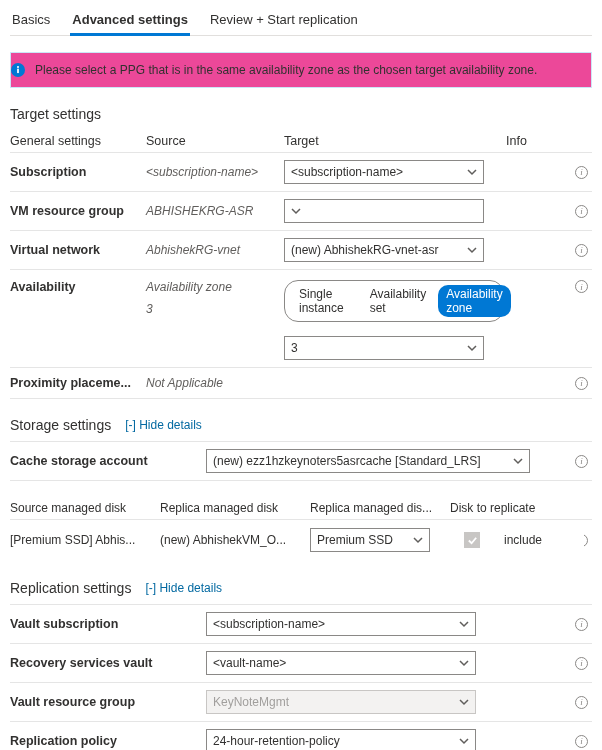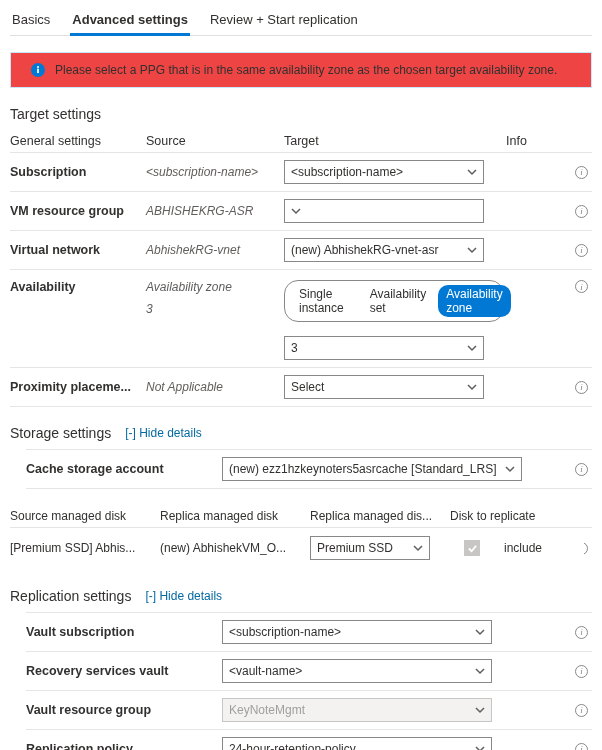--- a/index.html
+++ b/index.html
@@ -23,23 +23,23 @@
     color: #323130;
     border-bottom: 2px solid transparent;
     margin-bottom: -1px;
   }
   .tab.active {
     font-weight: 600;
     border-bottom: 3px solid #0078d4;
   }
   .info-banner {
     margin: 16px 0 18px 0;
-    background: #ef4444;
+    background: #ec4899;
     border: 1px solid #cbe6f7;
-    padding: 10px 20px;
+    padding: 10px 0;
     display: flex;
     align-items: center;
     gap: 10px;
     font-size: 12px;
   }
   .info-circle {
     width: 14px; height: 14px; flex-shrink: 0;
     fill: #0078d4;
   }
   h2.section {
@@ -79,21 +79,21 @@
   .select {
     width: 200px;
     height: 24px;
     border: 1px solid #8a8886;
     background: #fff;
     display:flex; align-items:center; justify-content:space-between;
     padding: 0 6px;
     font-size: 12px;
     cursor: pointer;
   }
-  .select.wide { width: 300px; }
+  .select.wide { width: 324px; }
   .select.mid  { width: 270px; }
   .select.small{ width: 120px; }
   .select.disabled { background:#f3f2f1; color:#a19f9d; border-color:#c8c6c4; cursor:default;}
   .chev { width:10px; height:10px; }
   .chev path { stroke:#605e5c; stroke-width:1.5; fill:none; }
   .pill-group {
     border: 1px solid #8a8886;
     border-radius: 14px;
     padding: 4px 6px;
     display:flex;
@@ -132,21 +132,21 @@
   .disk-row > div:nth-child(4){ width:120px; display:flex; align-items:center; gap:24px;}
   .disk-row .info-col { flex:1; display:flex; justify-content:flex-end; padding-right:4px;}
   .checkbox {
     width:16px; height:16px; background:#c8c6c4;
     display:inline-flex; align-items:center; justify-content:center;
   }
   .checkbox svg { width:11px; height:11px; }
   .settings-row {
     display:flex; align-items:center;
     border-top:1px solid #e5e5e5;
-    padding:7px 0; min-height:32px;margin-left:16px;
+    padding:7px 0; min-height:32px;
   }
   .settings-row .label2 { width:196px; font-weight:600; font-size:12.5px; padding-right:8px;}
   .settings-row .info-col { flex:1; display:flex; justify-content:flex-end; padding-right:4px;}
   .italic-disabled { font-style:normal; color:#a19f9d; }
   .row-last { border-bottom:1px solid #e5e5e5; }
 </style>
 </head>
 <body>
 
 <div class="tabs">
@@ -239,28 +239,20 @@
     </div>
   </div>
   <div class="info-col" style="align-items:center">
       <span class="icn-info">i</span>
     </div>
 </div>
 
 <div class="row row-last">
   <div class="label">Proximity placeme...</div>
   <div class="source">Not Applicable</div>
-  <div class="target">
-    <div class="select">
-      <span>Select</span>
-      <svg class="chev" viewBox="0 0 10 10">
-          <path d="M1 3l4 4 4-4"></path>
-        </svg>
-    </div>
-  </div>
   <div class="info-col">
       <span class="icn-info">i</span>
     </div>
 </div>
 
 <div class="section-head">
   <h2 class="section" style="margin:0">Storage settings</h2>
   <span class="link">[-] Hide details</span>
 </div>
 <div class="settings-row row-last">

